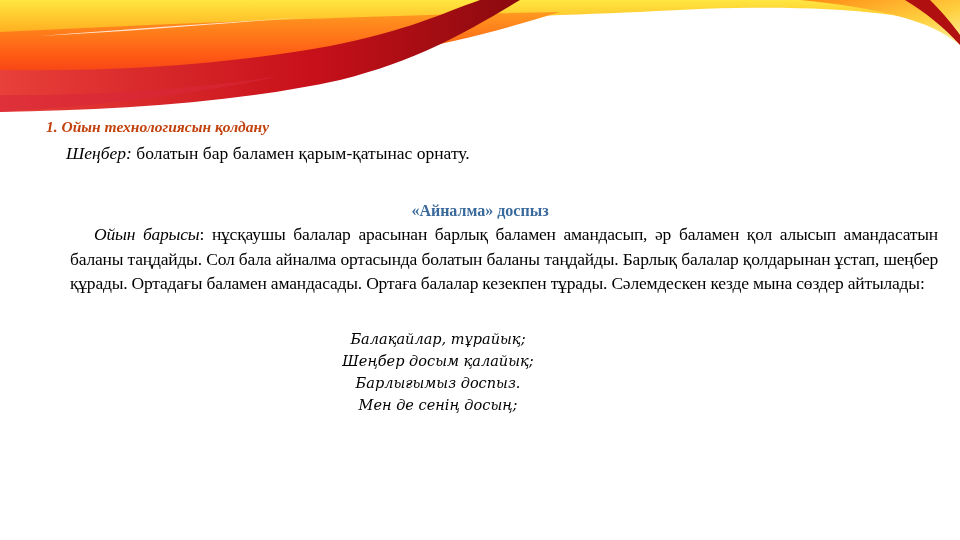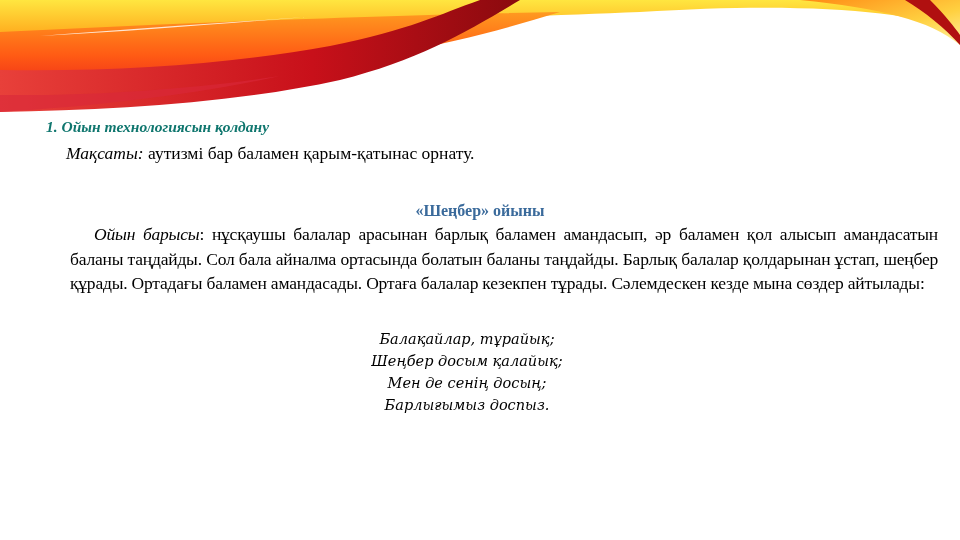--- a/index.html
+++ b/index.html
@@ -6,21 +6,21 @@
     body {
       width: 960px; height: 540px; overflow: hidden; position: relative;
       background: #ffffff;
       font-family: "Liberation Serif", "DejaVu Serif", serif;
       color: #000;
     }
     .deco { position: absolute; left: 0; top: 0; width: 960px; height: 120px; }
     .slide { position: absolute; left: 0; top: 0; width: 960px; height: 540px; }
     .heading {
       position: absolute; left: 46px; top: 118px;
-      font-size: 15.5px; font-weight: bold; font-style: italic; color: #0f766e;
+      font-size: 15.5px; font-weight: bold; font-style: italic; color: #c2410c;
     }
     .goal {
       position: absolute; left: 66px; top: 143px; font-size: 17.5px;
     }
     .goal .lbl { font-style: italic; }
     .game-title {
       position: absolute; left: 0; width: 960px; top: 202px;
       text-align: center; font-size: 16px; font-weight: bold; color: #3a6a9b;
       padding-left: 0;
     }
@@ -30,21 +30,20 @@
       font-size: 17.5px; line-height: 24.5px; text-align: justify;
       text-indent: 24px;
       letter-spacing: -0.2px;
       margin-left: 24px;
     }
     .body-text .lbl { font-style: italic; }
     .poem {
       position: absolute; left: 0; width: 876px; top: 328px;
       text-align: center; font-size: 14.5px; line-height: 22px; font-style: italic;
       font-family: "DejaVu Serif", serif;
-      margin-left: 29px;
     }
     .poem div { white-space: nowrap; }
     .poem .last { font-style: normal; font-family: "DejaVu Sans", sans-serif; font-size: 14.5px; }
   </style>
 </head>
 <body>
 
 <div class="slide">
 
   <svg class="deco" viewBox="0 0 960 120" preserveAspectRatio="none">
@@ -80,29 +79,29 @@
 
     <path d="M0,95 C100,96 200,88 280,76 C200,94 100,106 0,112 Z" fill="#d8283a" opacity="0.6"></path>
 
     <path d="M800,0 L960,0 L960,45 C930,20 880,8 800,0 Z" fill="url(#gTR)"></path>
     <path d="M905,0 L930,0 C945,15 955,28 960,35 L960,45 C945,28 925,12 905,0 Z" fill="#b01010"></path>
   </svg>
 
   <div class="heading">1. Ойын технологиясын қолдану</div>
 
   <div class="goal">
-    <span class="lbl">Мақсаты:</span><span> аутизмі бар баламен қарым-қатынас орнату.</span>
+    <span class="lbl">Шеңбер:</span><span> болатын бар баламен қарым-қатынас орнату.</span>
   </div>
 
   <div class="game-title">
-    <span>«Шеңбер» ойыны</span>
+    <span>«Айналма» доспыз</span>
   </div>
 
   <div class="body-text"><span class="lbl">Ойын барысы</span><span>: нұсқаушы балалар арасынан барлық баламен амандасып, әр баламен қол алысып амандасатын баланы таңдайды. Сол бала айналма ортасында болатын баланы таңдайды. Барлық балалар қолдарынан ұстап, шеңбер құрады. Ортадағы баламен амандасады. Ортаға балалар кезекпен тұрады. Сәлемдескен кезде мына сөздер айтылады:</span></div>
 
   <div class="poem">
     <div>Балақайлар, тұрайық;</div>
     <div>Шеңбер досым қалайық;</div>
+    <div>Барлығымыз доспыз.</div>
     <div>Мен де сенің досың;</div>
-    <div>Барлығымыз доспыз.</div>
   </div>
 
 </div>
 
 </body></html>

